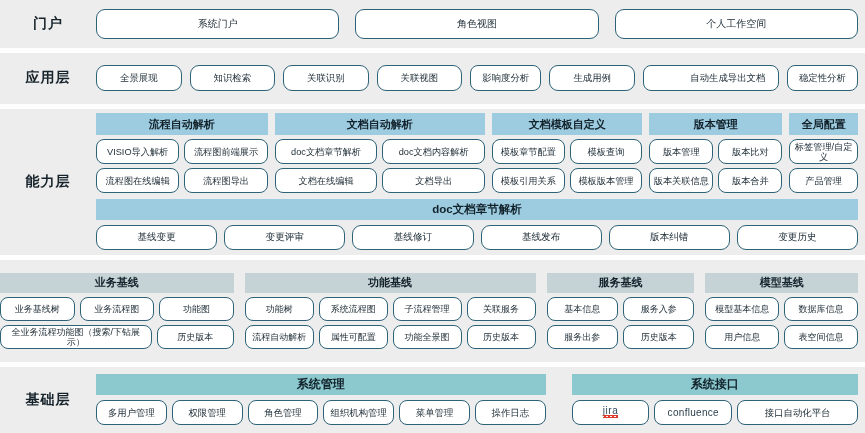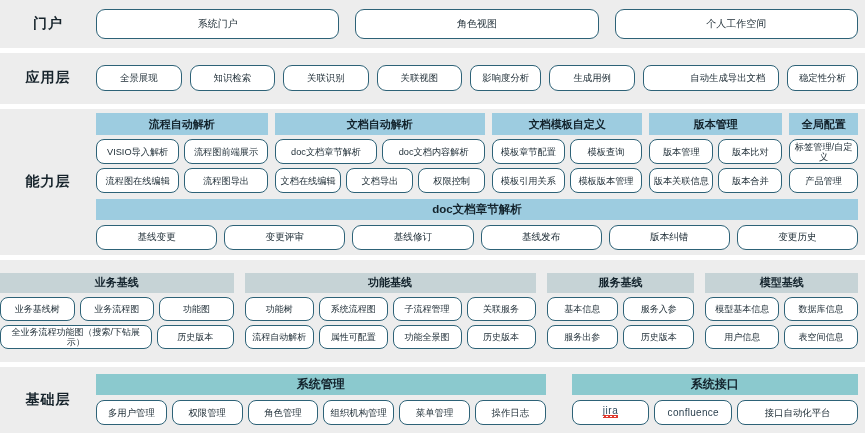--- a/index.html
+++ b/index.html
@@ -230,21 +230,20 @@
         <div class="group" style="flex:2.45">
           <div class="group-head">文档自动解析</div>
           <div class="group-rows">
             <div class="chip-row">
               <div class="pill">doc文档章节解析</div>
               <div class="pill">doc文档内容解析</div>
             </div>
             <div class="chip-row">
               <div class="pill">文档在线编辑</div>
               <div class="pill">文档导出</div>
-              <div class="pill">权限控制</div>
             </div>
           </div>
         </div>
 
         <div class="group" style="flex:1.75">
           <div class="group-head">文档模板自定义</div>
           <div class="group-rows">
             <div class="chip-row">
               <div class="pill">模板章节配置</div>
               <div class="pill">模板查询</div>

